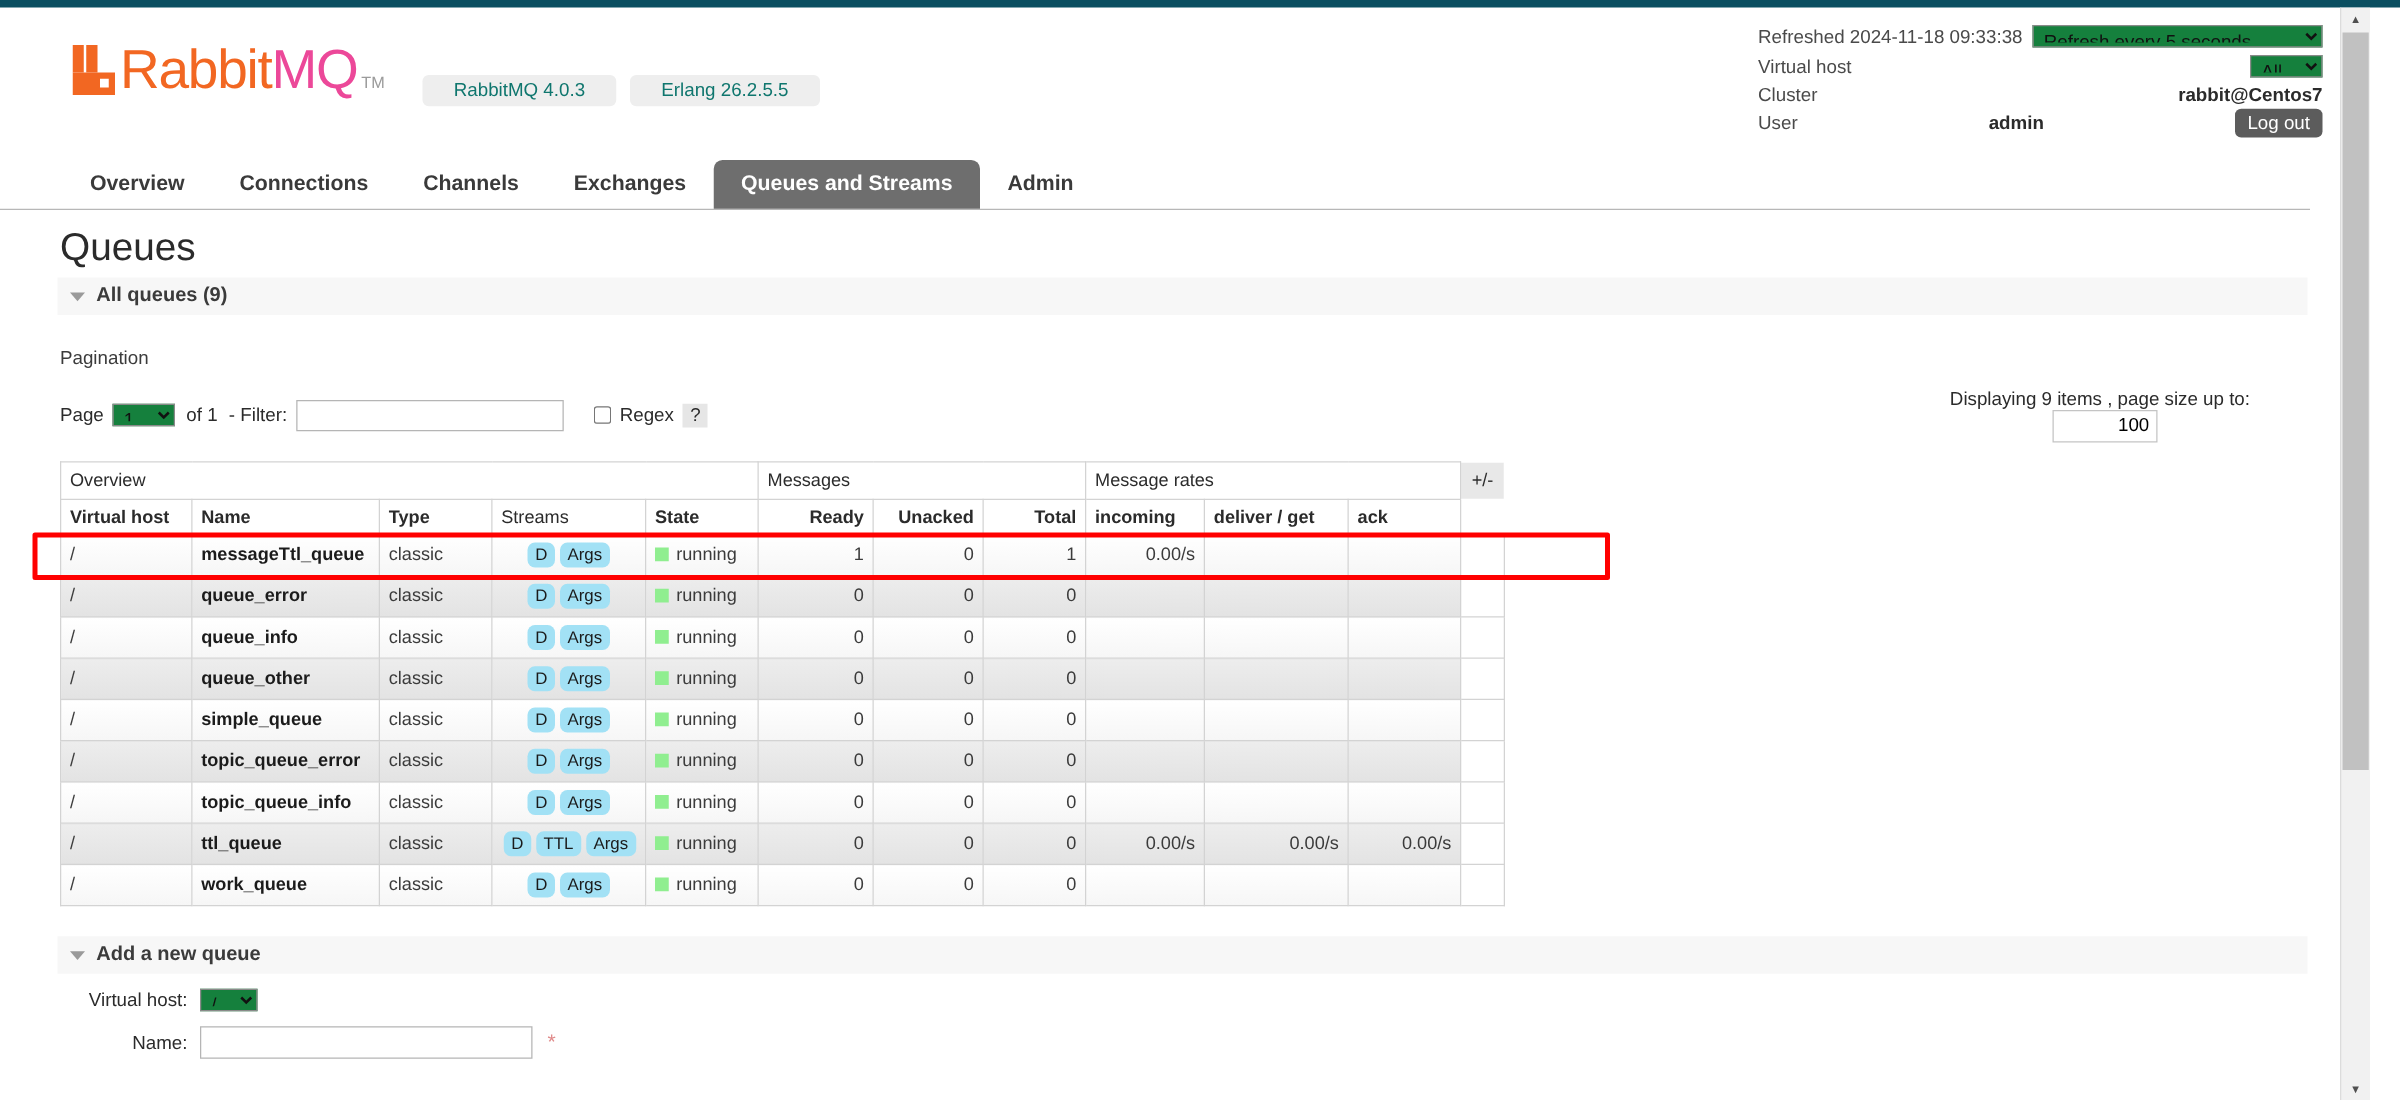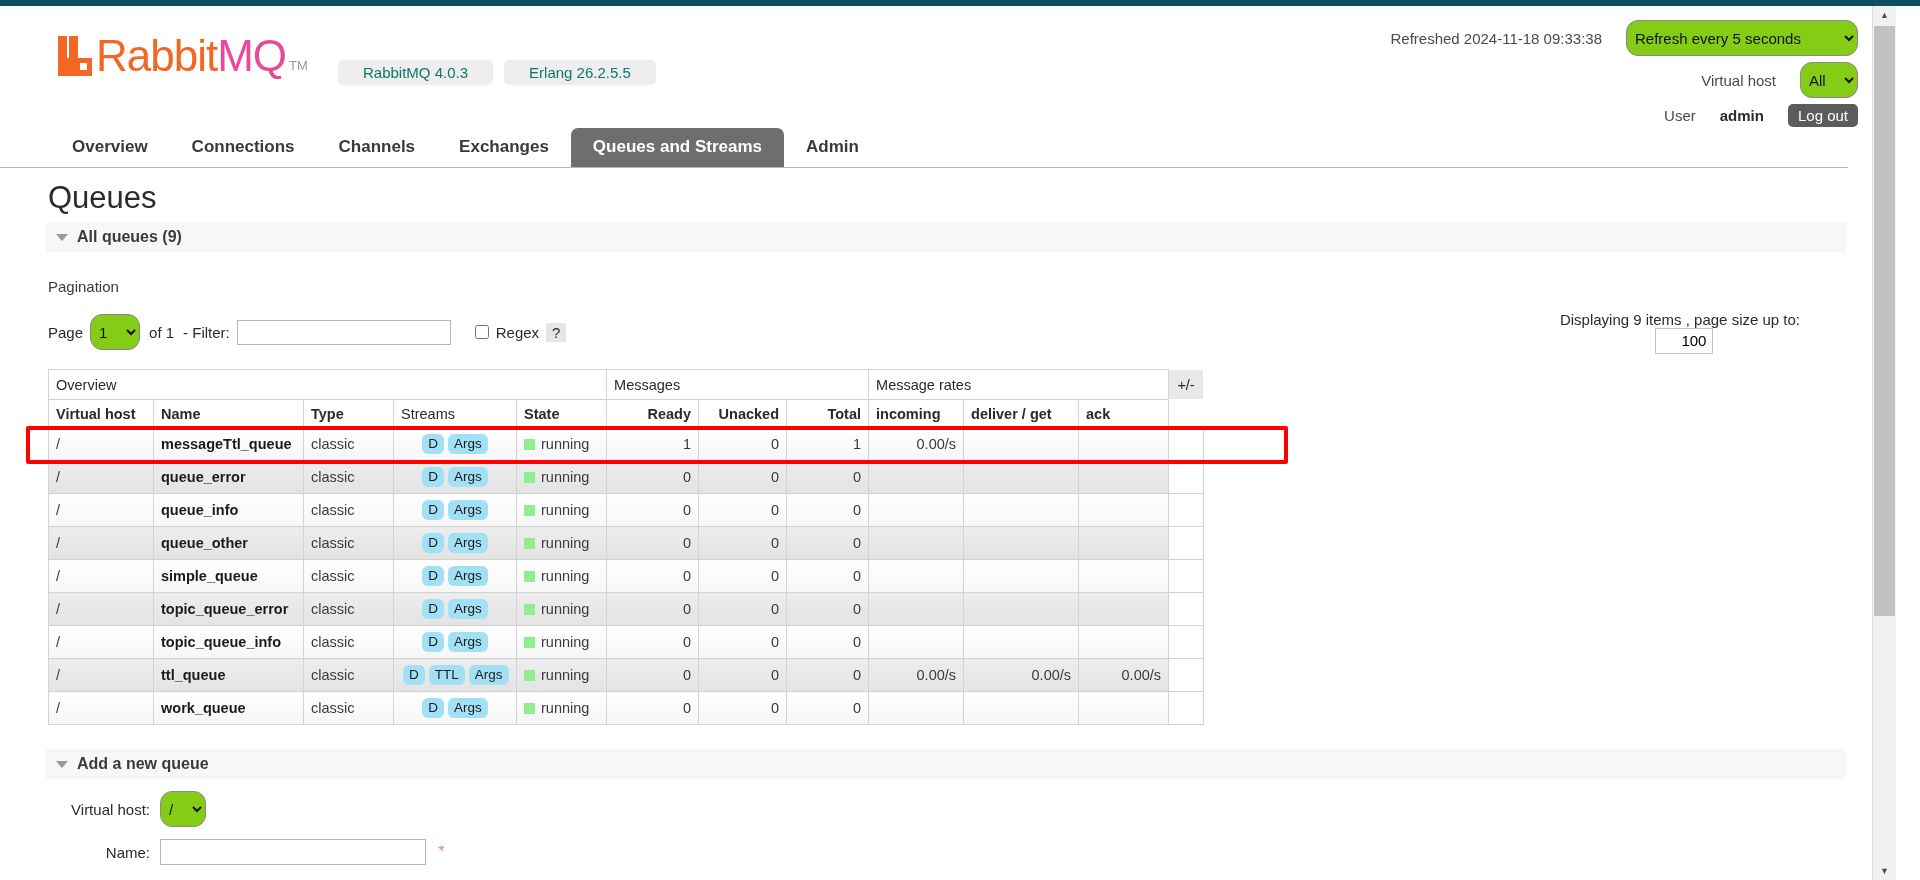--- a/index.html
+++ b/index.html
@@ -86,37 +86,37 @@
   }
 
   .header-right {
     position: absolute;
     right: 38px; top: 14px;
     text-align: right;
     font-size: 15px;
     color: #444;
   }
   .hr-line {
-    display: flex; align-items: center; justify-content: flex-end;
-    gap: 24px;
+    display: flex; align-items: center; justify-content: space-between;
+    gap: 8px;
     margin-bottom: 6px;
     white-space: nowrap;
   }
   .hr-line.tight { margin-bottom: 2px; }
   .hr-label { color: #4a4a4a; }
   .hr-strong { font-weight: bold; color: #2b2b2b; }
   select.ctl {
     font-family: "Liberation Sans", sans-serif;
     font-size: 15px;
     padding: 3px 4px;
     border: 1px solid #8a8a8a;
-    background: #84cc16;
+    background: #15803d;
     color: #111;
-    border-radius: 12px;
-    height: 36px;
+    border-radius: 0;
+    height: 18px;
   }
   select.refresh-sel { width: 232px; }
   select.vhost-sel { width: 58px; }
   .logout-btn {
     background: #5c5c5c;
     color: #ffffff;
     font-size: 15px;
     padding: 3px 10px;
     border-radius: 5px;
     border: none;
@@ -217,21 +217,21 @@
     padding: 1px 6px;
     font-size: 15px;
     cursor: pointer;
   }
   .displaying {
     margin-left: auto;
     display: flex; align-items: center; gap: 0px;
     font-size: 15px; color: #2b2b2b; flex-direction: column;
   }
   input.pagesize-input {
-    width: 58px; height: 26px;
+    width: 84px; height: 26px;
     border: 1px solid #c4c4c4;
     text-align: right;
     font-family: "Liberation Sans", sans-serif;
     font-size: 15px;
     padding: 2px 6px;
     margin-left: 9px;
   }
 
   
   .table-wrap {
@@ -377,20 +377,24 @@
         <span class="hr-label">Refreshed 2024-11-18 09:33:38</span>
         <select class="ctl refresh-sel">
           <option>Refresh every 5 seconds</option>
         </select>
       </div>
       <div class="hr-line">
         <span class="hr-label">Virtual host</span>
         <select class="ctl vhost-sel">
           <option>All</option>
         </select>
+      </div>
+      <div class="hr-line tight">
+        <span class="hr-label">Cluster</span>
+        <span class="hr-strong">rabbit@Centos7</span>
       </div>
       <div class="hr-line">
         <span class="hr-label">User</span>
         <span class="hr-strong">admin</span>
         <button class="logout-btn">Log out</button>
       </div>
     </div>
   </div>
 
   <div class="tabbar">

